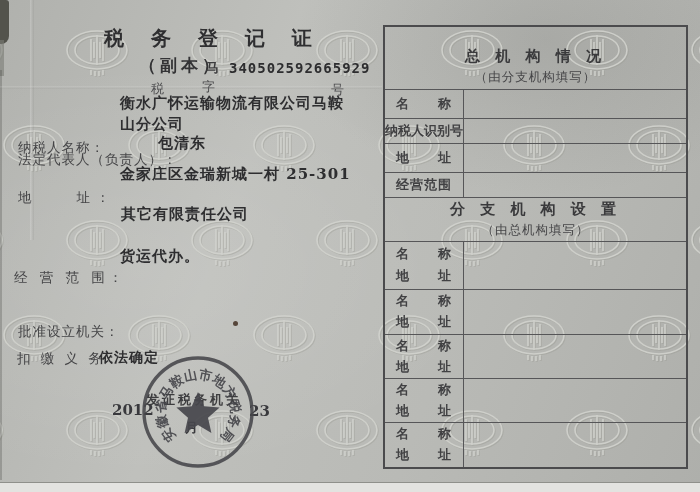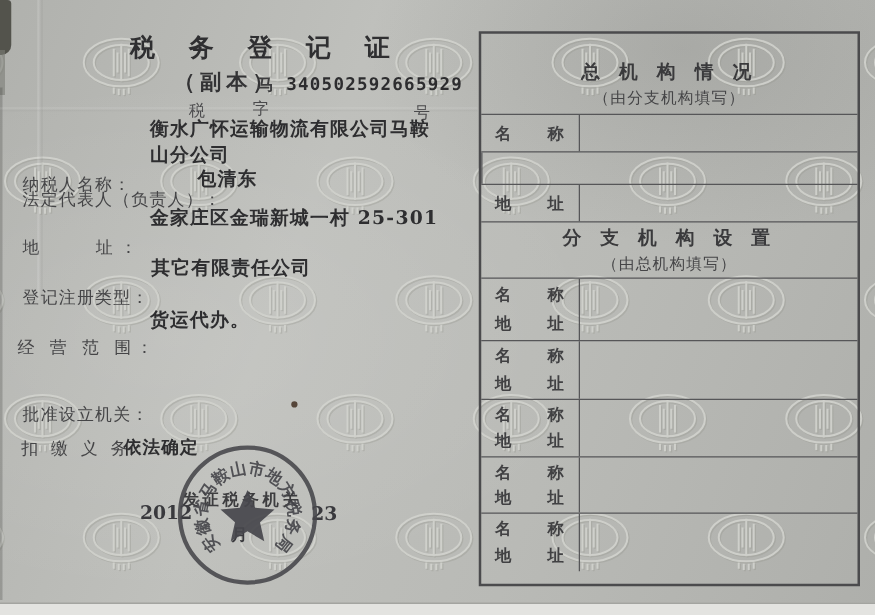--- a/index.html
+++ b/index.html
@@ -133,21 +133,20 @@
   <div class="abs lbl" style="left:18px; top:100px;margin-top:39px;">纳税人名称：</div>
   <div class="abs val wrapval" style="left:120px; top:93px;">衡水广怀运输物流有限公司马鞍山分公司</div>
 
   <div class="abs val" style="left:158px; top:134px;">包清东</div>
   <div class="abs lbl" style="left:18px; top:151px;">法定代表人（负责人）：</div>
 
   <div class="abs val" style="left:120px; top:165px;">金家庄区金瑞新城一村 25-301</div>
   <div class="abs lbl" style="left:18px; top:189px; letter-spacing:6px;">地　　址：</div>
 
   <div class="abs val" style="left:121px; top:205px;">其它有限责任公司</div>
-  <div class="abs lbl" style="left:18px; top:229px;">登记注册类型：</div>
 
   <div class="abs val" style="left:120px; top:247px;">货运代办。</div>
   <div class="abs lbl" style="left:14px; top:269px; letter-spacing:4px;">经 营 范 围：</div>
 
   <div class="abs lbl" style="left:18px; top:313px;margin-top:10px;">批准设立机关：</div>
 
   <div class="abs lbl" style="left:17px; top:350px; letter-spacing:3px;">扣 缴 义 务：</div>
   <div class="abs val" style="left:99px; top:349px; font-size:14px;">依法确定</div>
 
   <div class="abs issuer" style="left:146px; top:391px;">发证税务机关</div>
@@ -178,24 +177,29 @@
   <div class="rt">
     <div class="tr th first" style="height:48px;margin-top:16px;">
       <div class="t1">总 机 构 情 况</div>
       <div class="t2">（由分支机构填写）</div>
     </div>
     <div class="tr" style="height:30px;">
       <div class="tl">名　　称</div>
       <div class="tv"></div>
     </div>
     <div class="tr" style="height:26px;">
+      <div class="tl" style="letter-spacing:0;">纳税人识别号</div>
       <div class="tv"></div>
     </div>
     <div class="tr" style="height:30px;">
       <div class="tl">地　　址</div>
+      <div class="tv"></div>
+    </div>
+    <div class="tr" style="height:26px;">
+      <div class="tl">经营范围</div>
       <div class="tv"></div>
     </div>
     <div class="tr th" style="height:45px;">
       <div class="t1">分 支 机 构 设 置</div>
       <div class="t2">（由总机构填写）</div>
     </div>
 
     <div class="tr" style="height:50px;">
       <div class="tl pair">
         <span>名　　称</span>

